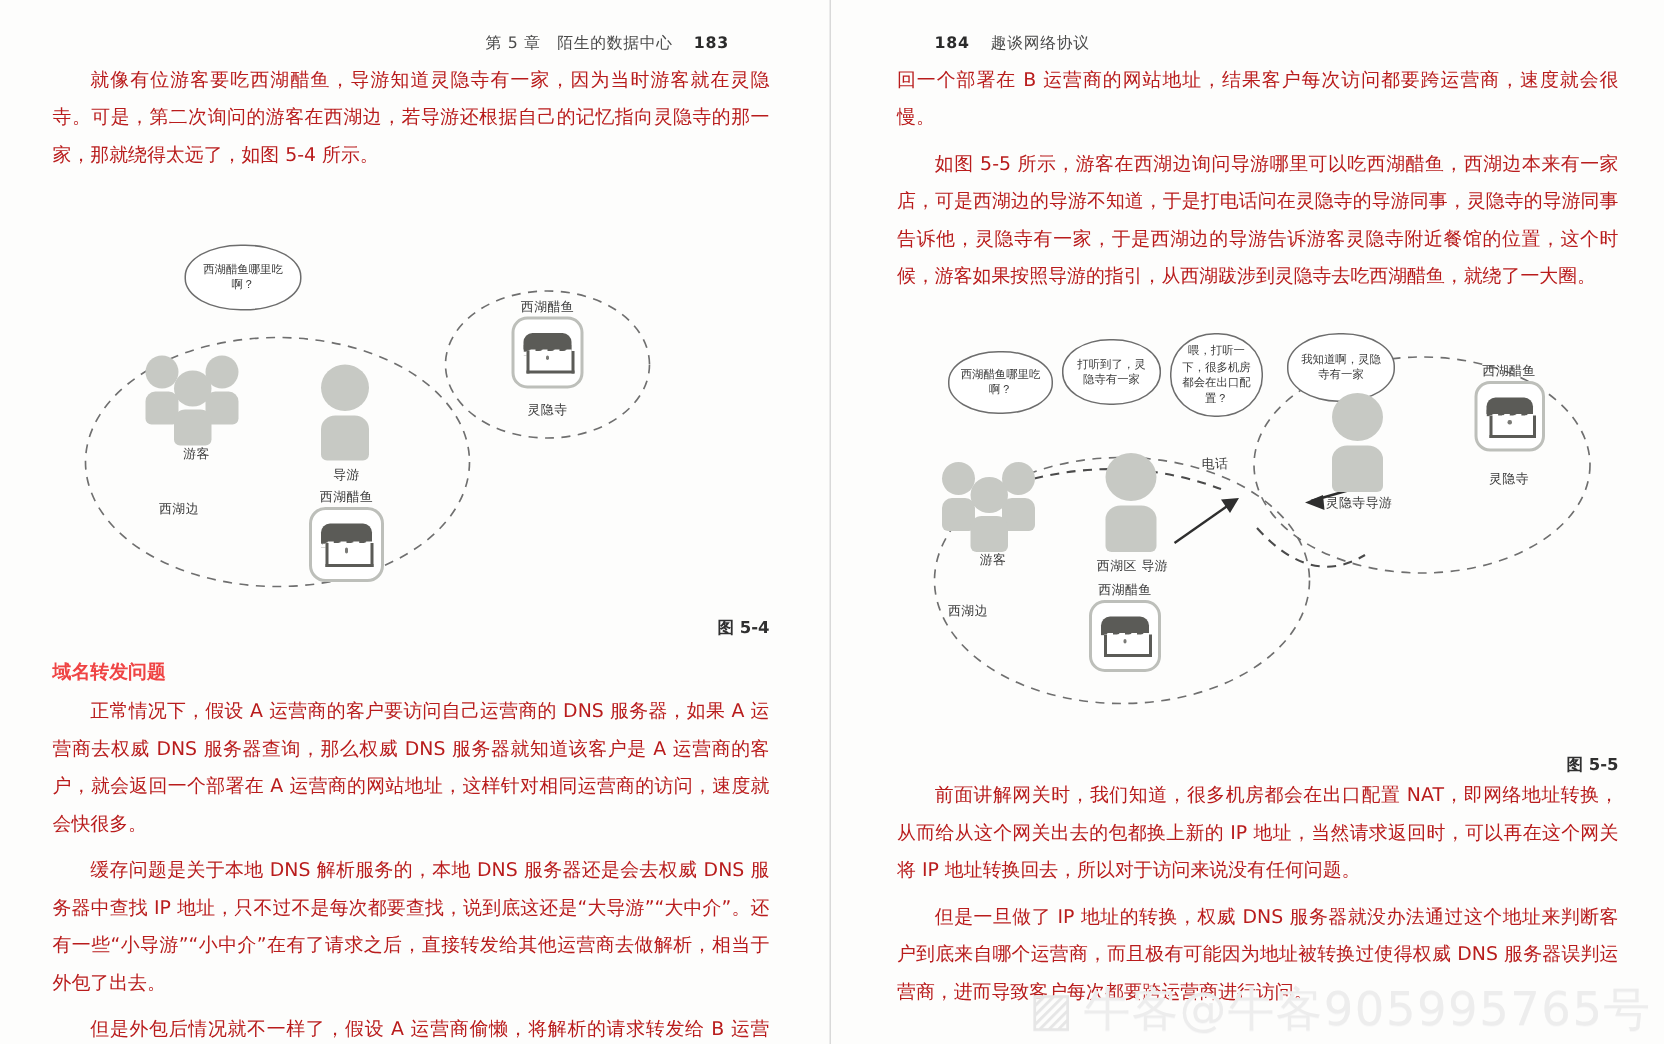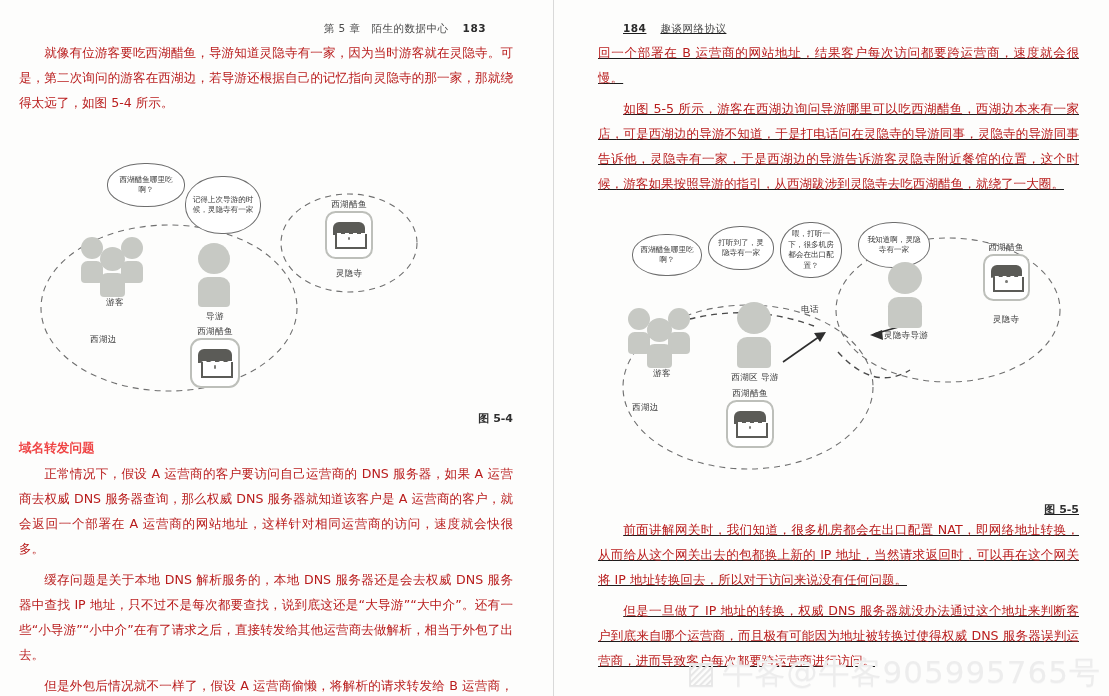--- a/index.html
+++ b/index.html
@@ -6,22 +6,22 @@
   body{
     width:1109px;height:696px;
     background:#fdfdfc;
     font-family:"DejaVu Sans","Liberation Sans",sans-serif;
     color:#1d1d1d;
     overflow:hidden;
     position:relative;
   }
   .spread{position:absolute;inset:0;display:flex;}
   .page{position:relative;height:696px;box-sizing:border-box;}
-  .page-left{width:553px;padding:0 40px 0 19px;}
-  .page-right{width:556px;padding:0 30px 0 45px;text-decoration:underline;}
+  .page-left{width:553px;padding:0 40px 0 35px;}
+  .page-right{width:556px;padding:0 30px 0 45px;}
   .gutter{position:absolute;left:553px;top:0;width:1px;height:696px;background:#d9d9d9;}
 
   .running-head{
     font-size:10.5px;color:#4a4a4a;letter-spacing:.5px;
     padding-top:22px;height:18px;
   }
   .rh-left{text-align:right;padding-right:27px;}
   .rh-right{text-align:left;padding-left:25px;}
   .rh-chap{margin-right:14px;}
   .rh-pageno{font-weight:bold;color:#2b2b2b;}
@@ -117,21 +117,20 @@
 
     <p class="body indent">就像有位游客要吃西湖醋鱼，导游知道灵隐寺有一家，因为当时游客就在灵隐寺。可是，第二次询问的游客在西湖边，若导游还根据自己的记忆指向灵隐寺的那一家，那就绕得太远了，如图 5-4 所示。</p>
 
     <div class="figure fig54">
       <svg width="478" height="290" viewBox="0 0 478 290">
         <ellipse cx="150" cy="187" rx="128" ry="83" fill="none" stroke="#6f6f6f" stroke-width="1.1" stroke-dasharray="6 5"></ellipse>
         <ellipse cx="330" cy="122" rx="68" ry="49" fill="none" stroke="#6f6f6f" stroke-width="1.1" stroke-dasharray="6 5"></ellipse>
       </svg>
 
       <div class="bubble" style="left:88px;top:42px;width:78px;height:44px;">西湖醋鱼哪里吃啊？</div>
-      <div class="bubble" style="left:166px;top:55px;width:76px;height:58px;">记得上次导游的时候，灵隐寺有一家</div>
 
       <div class="group" style="left:62px;top:108px;width:66px;height:62px;">
         <div class="person" style="left:0;top:8px;width:22px;height:46px;">
           <div class="head" style="height:22px;"></div>
           <div class="body" style="top:24px;width:22px;height:22px;"></div>
         </div>
         <div class="person" style="left:40px;top:8px;width:22px;height:46px;">
           <div class="head" style="height:22px;"></div>
           <div class="body" style="top:24px;width:22px;height:22px;"></div>
         </div>

